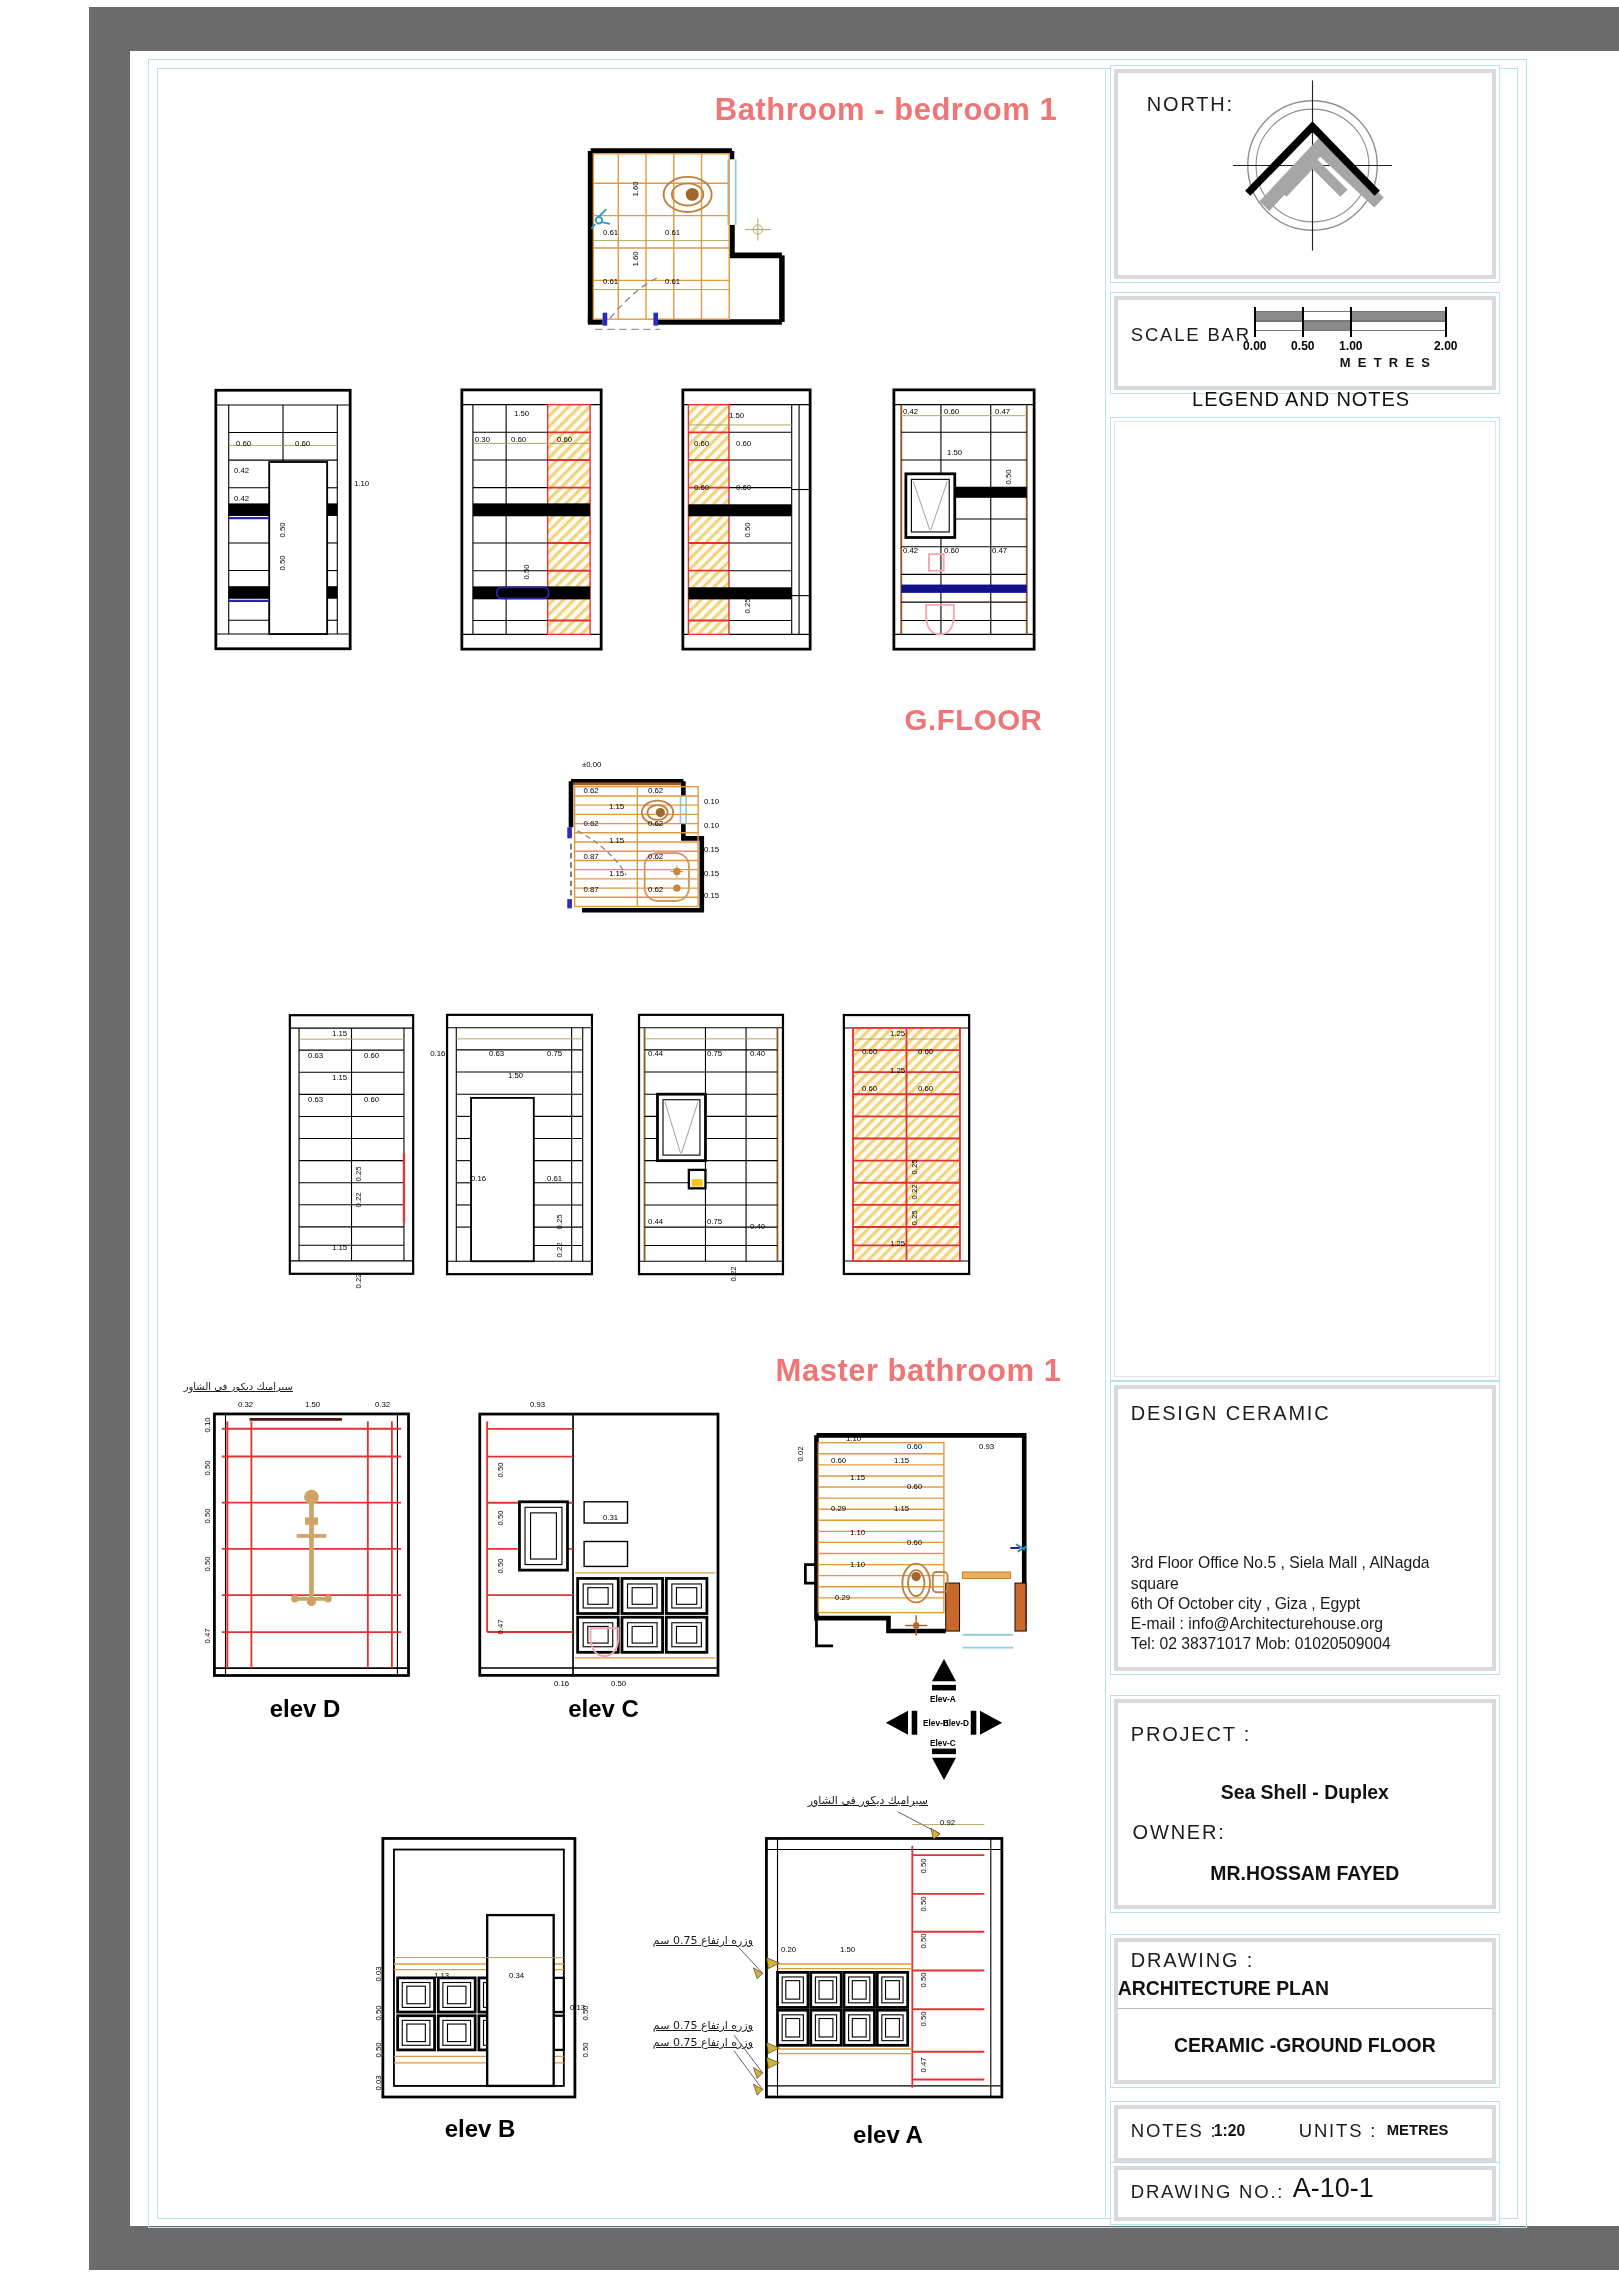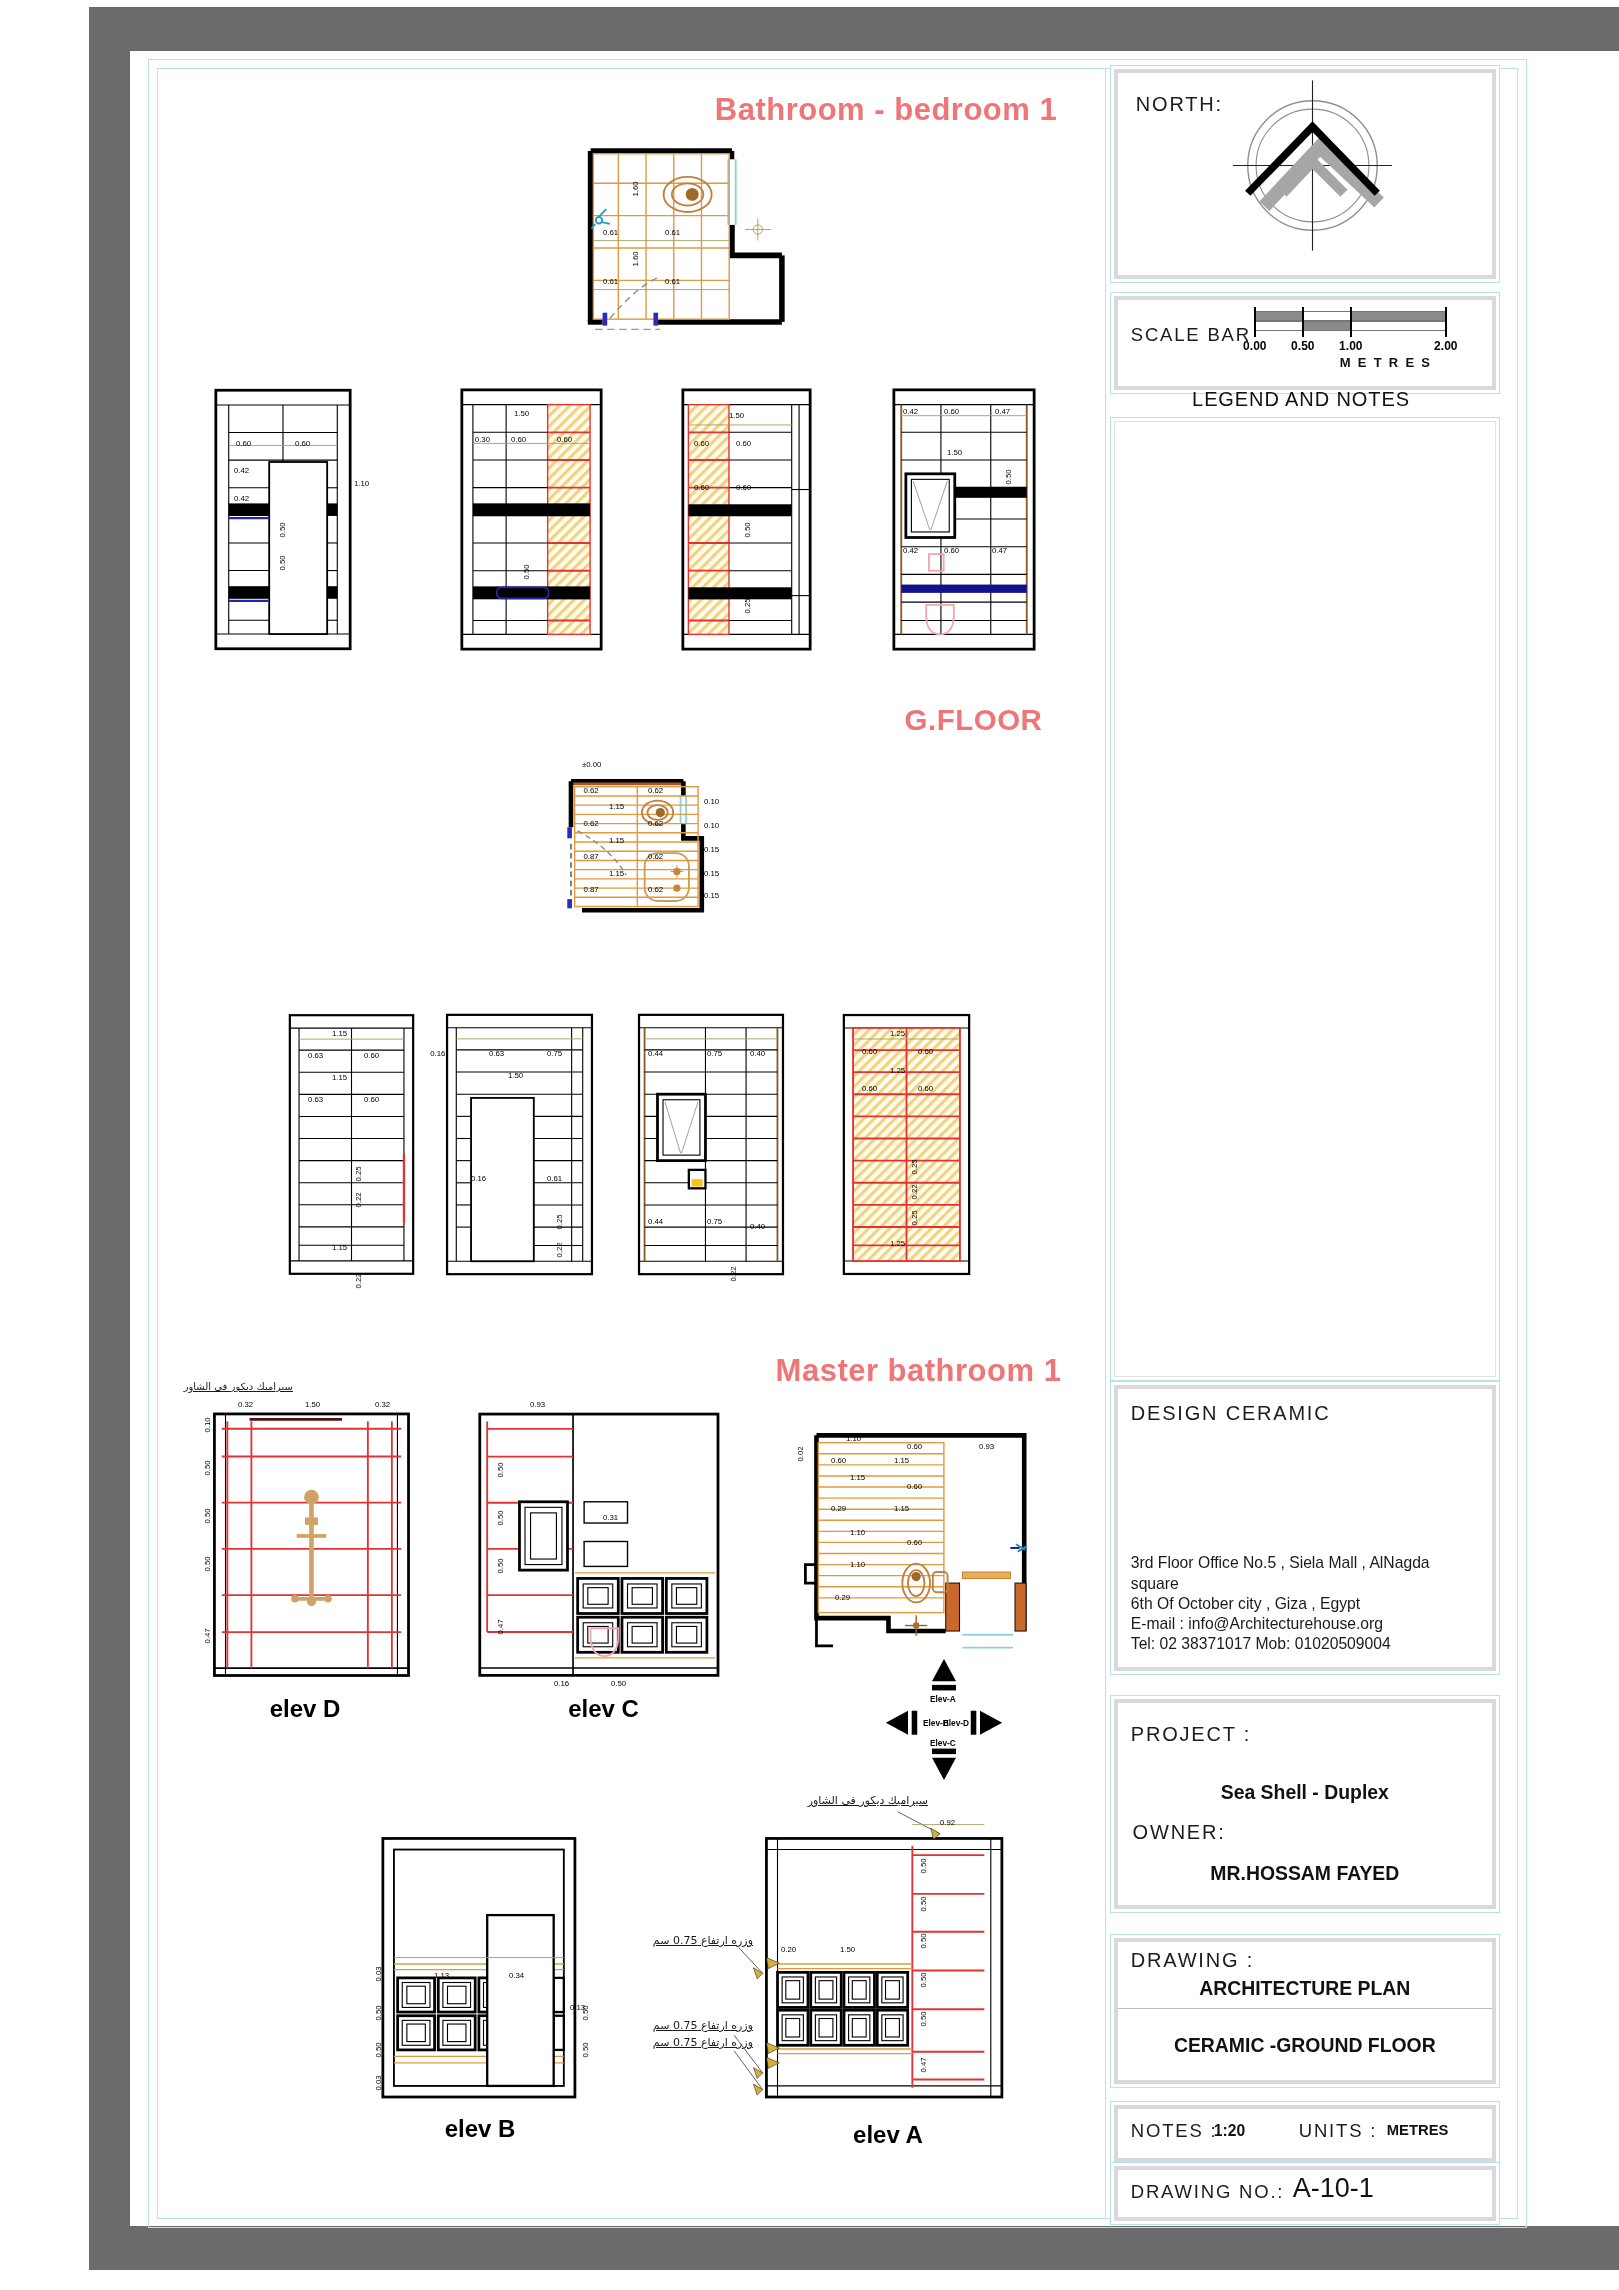--- a/index.html
+++ b/index.html
@@ -741,21 +741,21 @@
     <span class="dim v" style="left: 157px; top: 105px;">0.50</span>
     <span class="dim v" style="left: 157px; top: 144px;">0.50</span>
     <span class="dim v" style="left: 157px; top: 183px;">0.50</span>
     <span class="dim v" style="left: 157px; top: 229px;">0.47</span>
   </div>
 <div class="elab" style="left:759px;top:2121px;width:258px">elev A</div>
 <div class="ar" style="left:780px;top:1794px;width:148px;font-size:11px">سيراميك ديكور فى الشاور</div>
 
 <div class="sbox" style="left:1110px;top:65px;width:382px;height:210px">
   <div class="sbox-inner">
-    <span class="hthin" style="left:18px;top:20px">NORTH:</span>
+    <span class="hthin" style="left:29px;top:20px">NORTH:</span>
     <svg class="abs" style="left:102px;top:0px" width="185" height="185" viewBox="0 0 200 200">
       <circle cx="100" cy="100" r="70" fill="none" stroke="#8e8e8e" stroke-width="1.5"></circle>
       <circle cx="100" cy="100" r="61" fill="none" stroke="#8e8e8e" stroke-width="1.2"></circle>
       <line x1="100" y1="8" x2="100" y2="192" stroke="#222" stroke-width="1.2"></line>
       <line x1="14" y1="100" x2="186" y2="100" stroke="#222" stroke-width="1.2"></line>
       <path d="M48,144 L108,80 L172,140" fill="none" stroke="#a6a6a6" stroke-width="15"></path>
       <path d="M30,130 L100,58 L170,130" fill="none" stroke="#000" stroke-width="8"></path>
       <path d="M68,130 L100,96 L134,130" fill="none" stroke="#a6a6a6" stroke-width="11"></path>
     </svg>
   </div>
@@ -803,21 +803,21 @@
     <span class="hthin" style="left:13px;top:20px">PROJECT :</span>
     <div class="bval" style="left:0;top:78px;width:100%;text-align:center;font-size:19.4px">Sea Shell - Duplex</div>
     <span class="hthin" style="left:14.8px;top:118px">OWNER:</span>
     <div class="bval" style="left:0;top:159px;width:100%;text-align:center;font-size:19.4px">MR.HOSSAM FAYED</div>
   </div>
 </div>
 
 <div class="sbox" style="left:1110px;top:1934px;width:382px;height:146px">
   <div class="sbox-inner">
     <span class="hthin" style="left:13px;top:7.4px">DRAWING :</span>
-    <div class="bval" style="left:0;top:35px;width:100%;text-align:center;font-size:19.4px">ARCHITECTURE PLAN</div>
+    <div class="bval" style="left:0;top:35px;width:100%;text-align:left;font-size:19.4px">ARCHITECTURE PLAN</div>
     <div class="abs" style="left:0;top:66px;width:100%;border-top:0.9px solid #bbb"></div>
     <div class="bval" style="left:0;top:92px;width:100%;text-align:center;font-size:19.4px">CERAMIC -GROUND FLOOR</div>
   </div>
 </div>
 
 <div class="sbox" style="left:1110px;top:2101px;width:382px;height:57px">
   <div class="sbox-inner">
     <span class="hthin" style="left:13px;top:11px;font-size:18.5px">NOTES :</span>
     <span class="bval" style="left:96px;top:13px;font-size:15.7px">1:20</span>
     <span class="hthin" style="left:181px;top:11px;font-size:18.5px">UNITS :</span>

